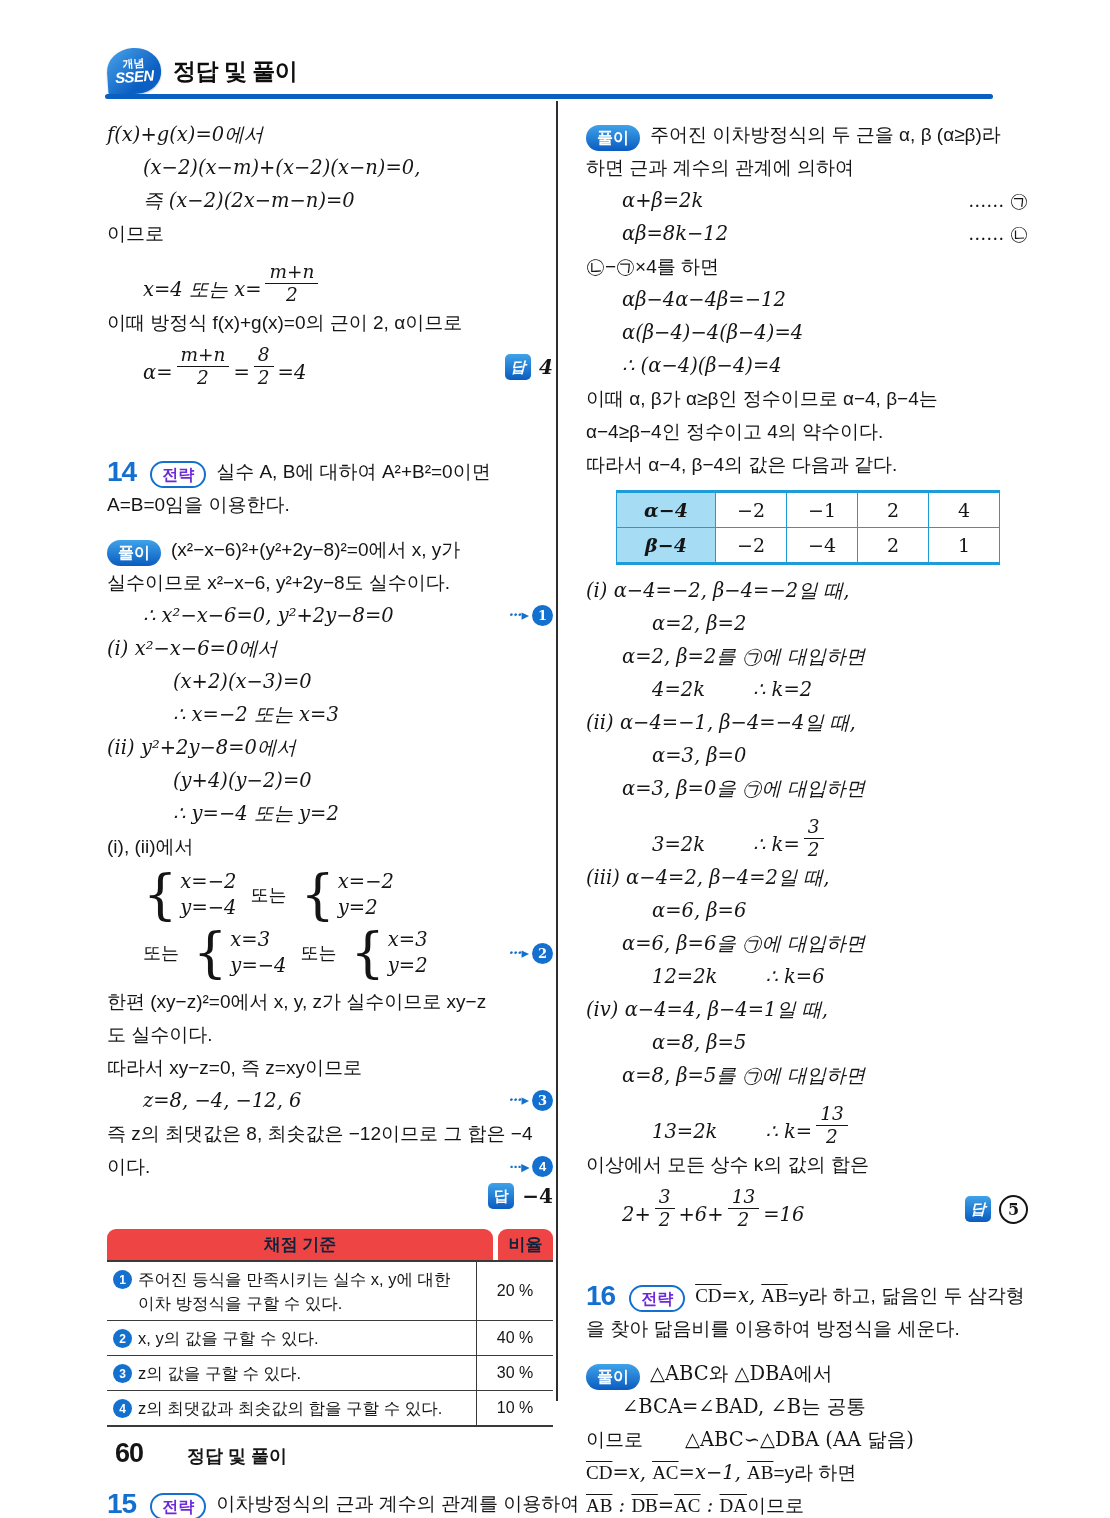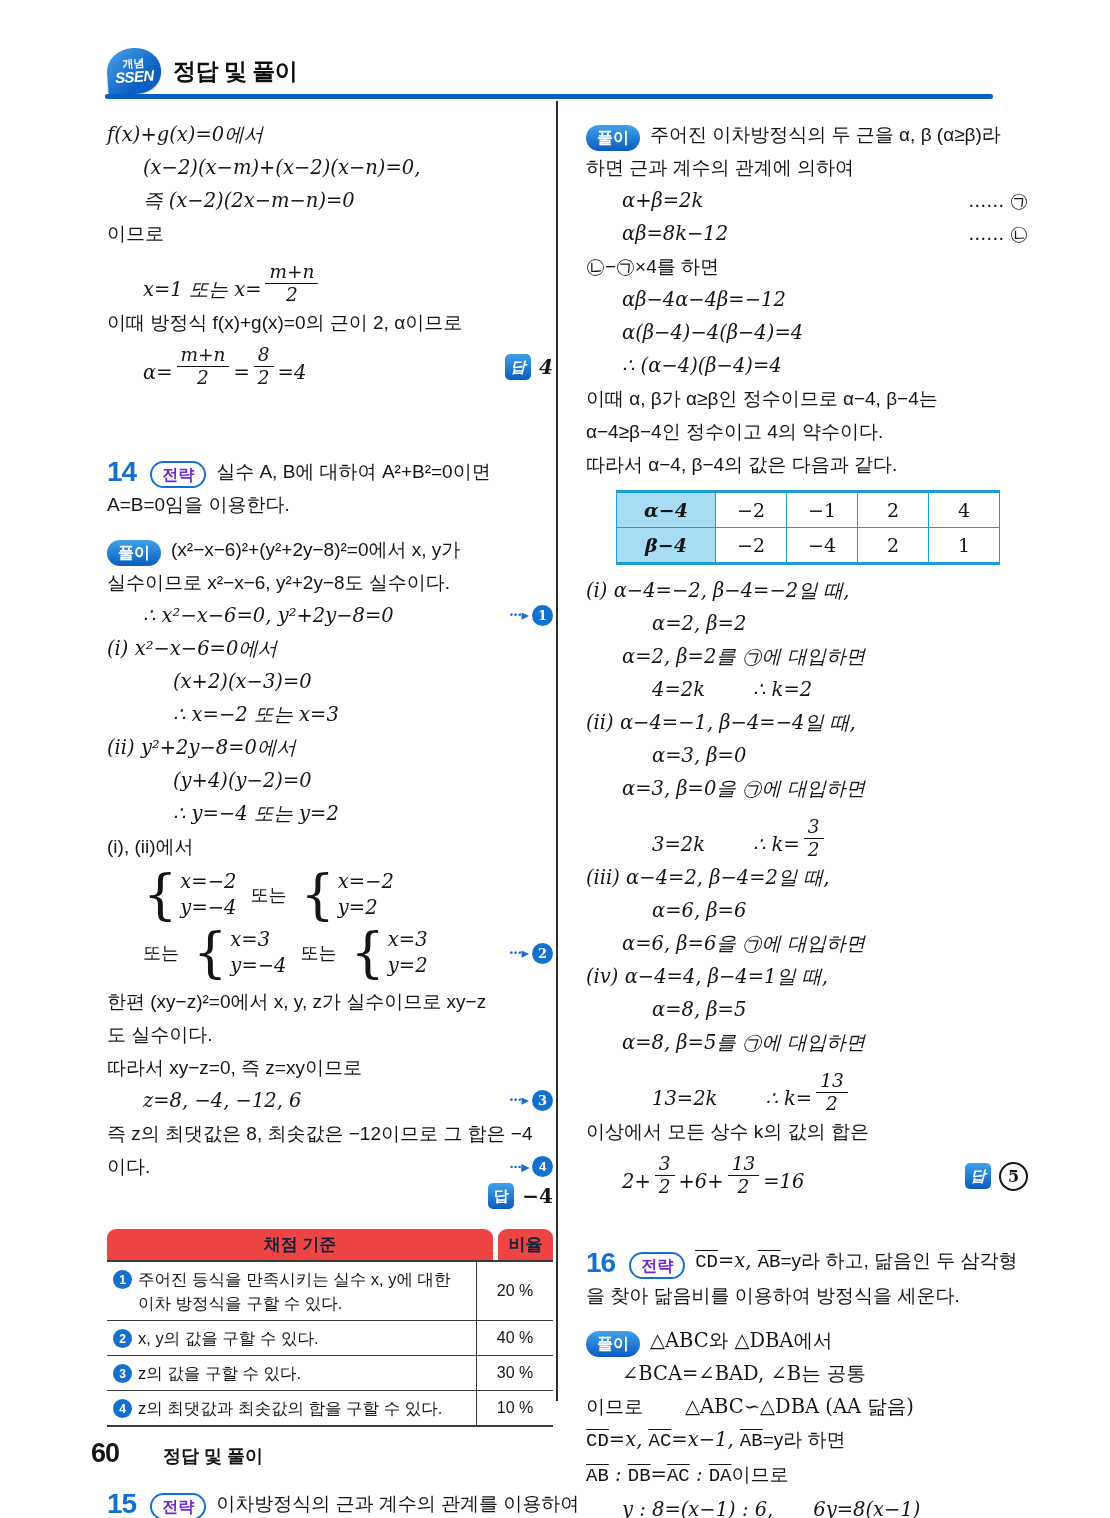--- a/index.html
+++ b/index.html
@@ -74,25 +74,25 @@
   .rcell-t{flex:1;padding:5px 8px 5px 6px;font-size:16.5px;line-height:24px;display:flex;}
   .rcell-r{width:76px;border-left:1.6px solid #3a3a3a;display:flex;align-items:center;justify-content:center;font-size:16px;}
 
   
   .divtable{border-collapse:collapse;margin:9px 0 9px 30px;border-top:3px solid #1e9cd7;border-bottom:3px solid #1e9cd7;}
   .divtable th{background:#a6dcf4;font-family:"DejaVu Serif",serif;font-style:italic;font-weight:bold;width:86px;}
   .divtable th,.divtable td{border:1.6px solid #1e9cd7;height:34px;text-align:center;font-size:19px;
                             font-family:"DejaVu Serif",serif;padding:0 6px;min-width:58px;}
 
   .refline{color:#151515;font-style:normal;font-size:18px;}
-  .ov{text-decoration:overline;font-style:normal;font-family:Liberation Mono, monospace;}
+  .ov{text-decoration:overline;font-style:normal;font-family:Liberation Serif, serif;}
   .gap40{height:40px;} .gap22{height:22px;} .gap12{height:12px;}
 
   
-  .footer{position:absolute;left:91px;top:1438px;display:flex;align-items:baseline;gap:44px;}
+  .footer{position:absolute;left:115px;top:1438px;display:flex;align-items:baseline;gap:44px;}
   .fpage{font-size:27px;font-weight:bold;letter-spacing:-1px;}
   .flabel{font-size:18px;font-weight:bold;}
 </style>
 </head>
 <body>
 
 <div class="page">
 
   <div class="hdr">
     <div class="logo">
@@ -105,21 +105,21 @@
   <div class="col-divider"></div>
 
   <div class="col col-l">
 
     <div>
       <div class="line eq">f(x)+g(x)=0에서</div>
       <div class="line eq i1">(x−2)(x−m)+(x−2)(x−n)=0,</div>
       <div class="line eq i1">즉 (x−2)(2x−m−n)=0</div>
       <div class="line">이므로</div>
       <div class="line eq i1 flexline tall">
-        <span>x=1 또는 x=</span>
+        <span>x=4 또는 x=</span>
         <span class="frac">
           <span class="fn">m+n</span>
           <span class="fd">2</span>
         </span>
       </div>
       <div class="line">이때 방정식 f(x)+g(x)=0의 근이 2, α이므로</div>
       <div class="line eq i1 spread tall">
         <span class="flexline">
           <span>α=</span>
           <span class="frac">
@@ -351,20 +351,25 @@
         <span style="width:48px;"></span>
         <span>∴ k=</span>
         <span class="frac">
           <span class="fn">3</span>
           <span class="fd">2</span>
         </span>
       </div>
       <div class="line eq">(iii) α−4=2, β−4=2일 때,</div>
       <div class="line eq i2">α=6, β=6</div>
       <div class="line eq i1">α=6, β=6을 ㉠에 대입하면</div>
+      <div class="line eq i2 flexline">
+        <span>12=2k</span>
+        <span style="width:48px;"></span>
+        <span>∴ k=6</span>
+      </div>
       <div class="line eq">(iv) α−4=4, β−4=1일 때,</div>
       <div class="line eq i2">α=8, β=5</div>
       <div class="line eq i1">α=8, β=5를 ㉠에 대입하면</div>
       <div class="line eq i2 flexline tall">
         <span>13=2k</span>
         <span style="width:48px;"></span>
         <span>∴ k=</span>
         <span class="frac">
           <span class="fn">13</span>
           <span class="fd">2</span>

